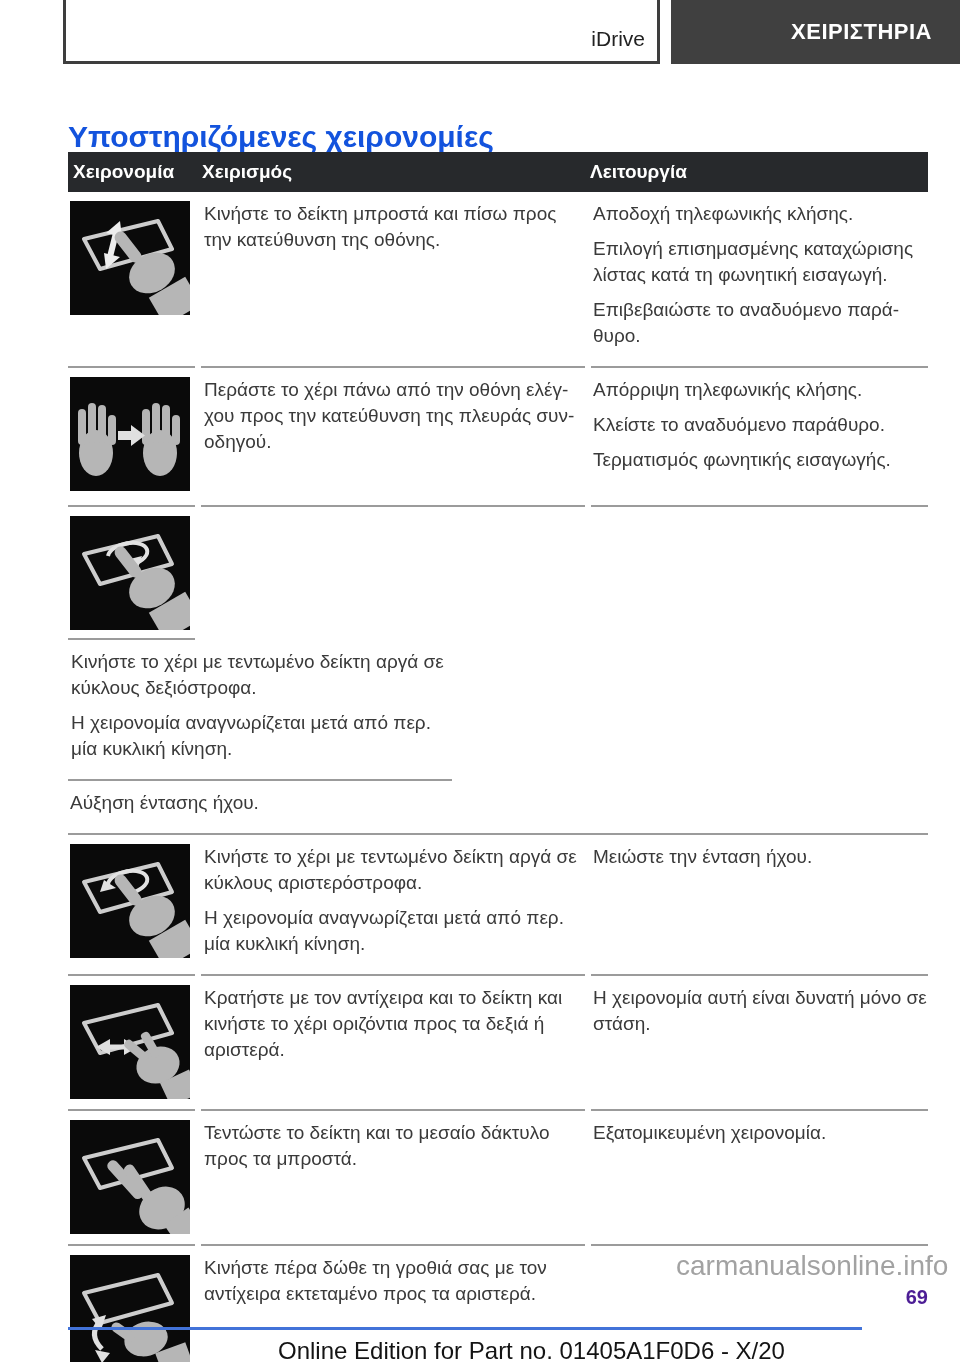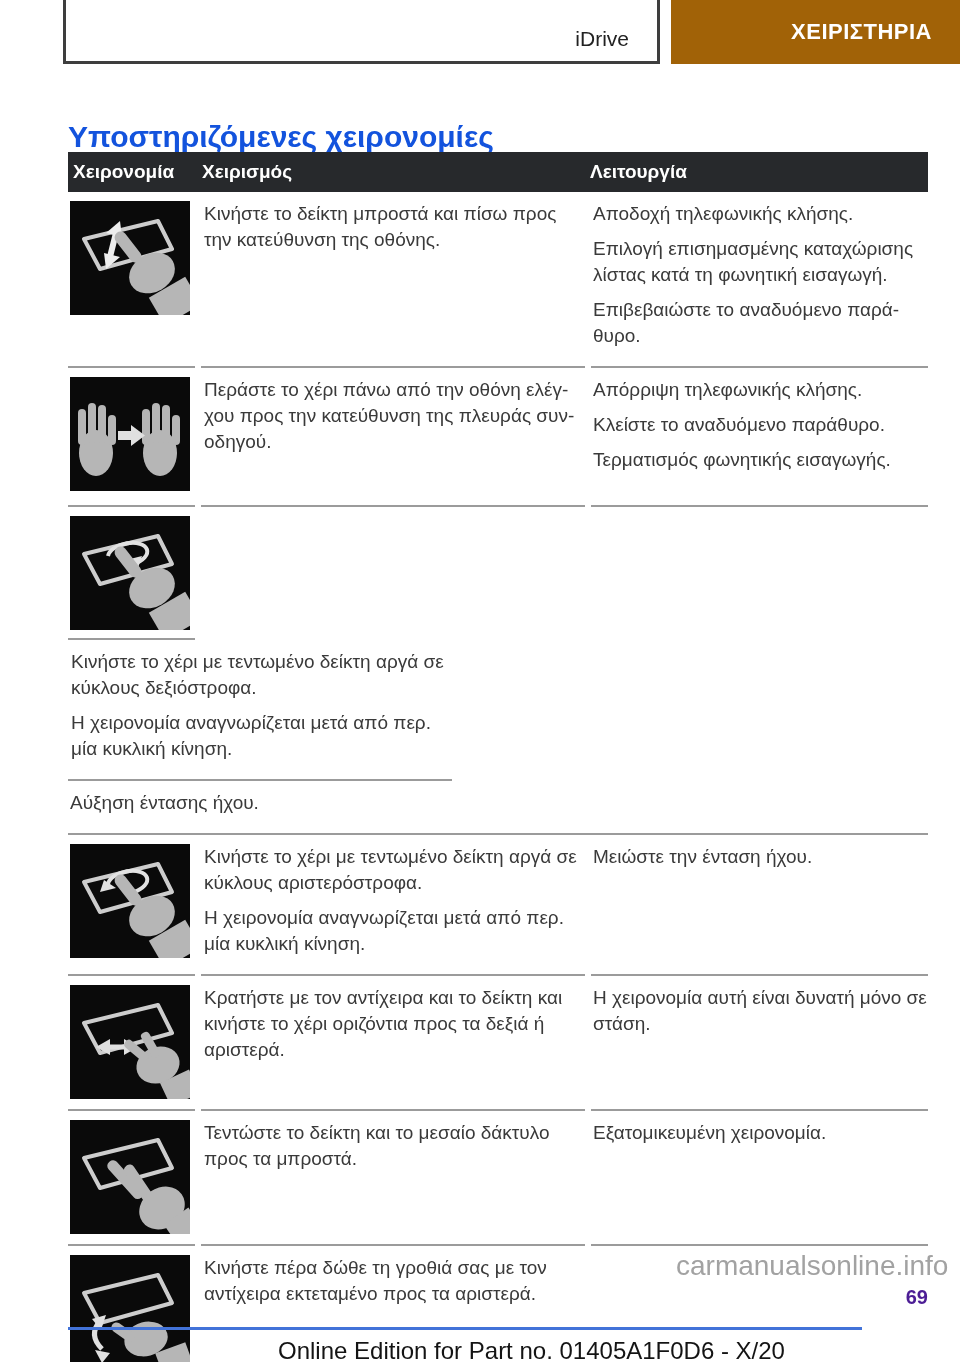--- a/index.html
+++ b/index.html
@@ -10,26 +10,26 @@
     position:relative;
   }
   .page{position:relative;width:960px;height:1362px;overflow:hidden;background:#fff;}
 
   
   .idrive-box{
     position:absolute;left:63px;top:-5px;width:597px;height:69px;
     border:3px solid #3e3e3e;box-sizing:border-box;background:#fff;
   }
   .idrive-label{
-    position:absolute;right:28px;bottom:10px;
+    position:absolute;right:12px;bottom:10px;
     font-size:21px;color:#222;
   }
   .chapter-tab{
     position:absolute;left:671px;top:0;width:289px;height:64px;
-    background:#a16207;display:flex;align-items:center;justify-content:flex-end;
+    background:#404040;display:flex;align-items:center;justify-content:flex-end;
   }
   .chapter-label{
     padding-right:28px;font-size:22px;font-weight:bold;color:#ffffff;letter-spacing:.5px;
   }
 
   
   .page-title{
     position:absolute;left:68px;top:100px;
     font-size:30px;font-weight:bold;color:#1353dd;
   }

